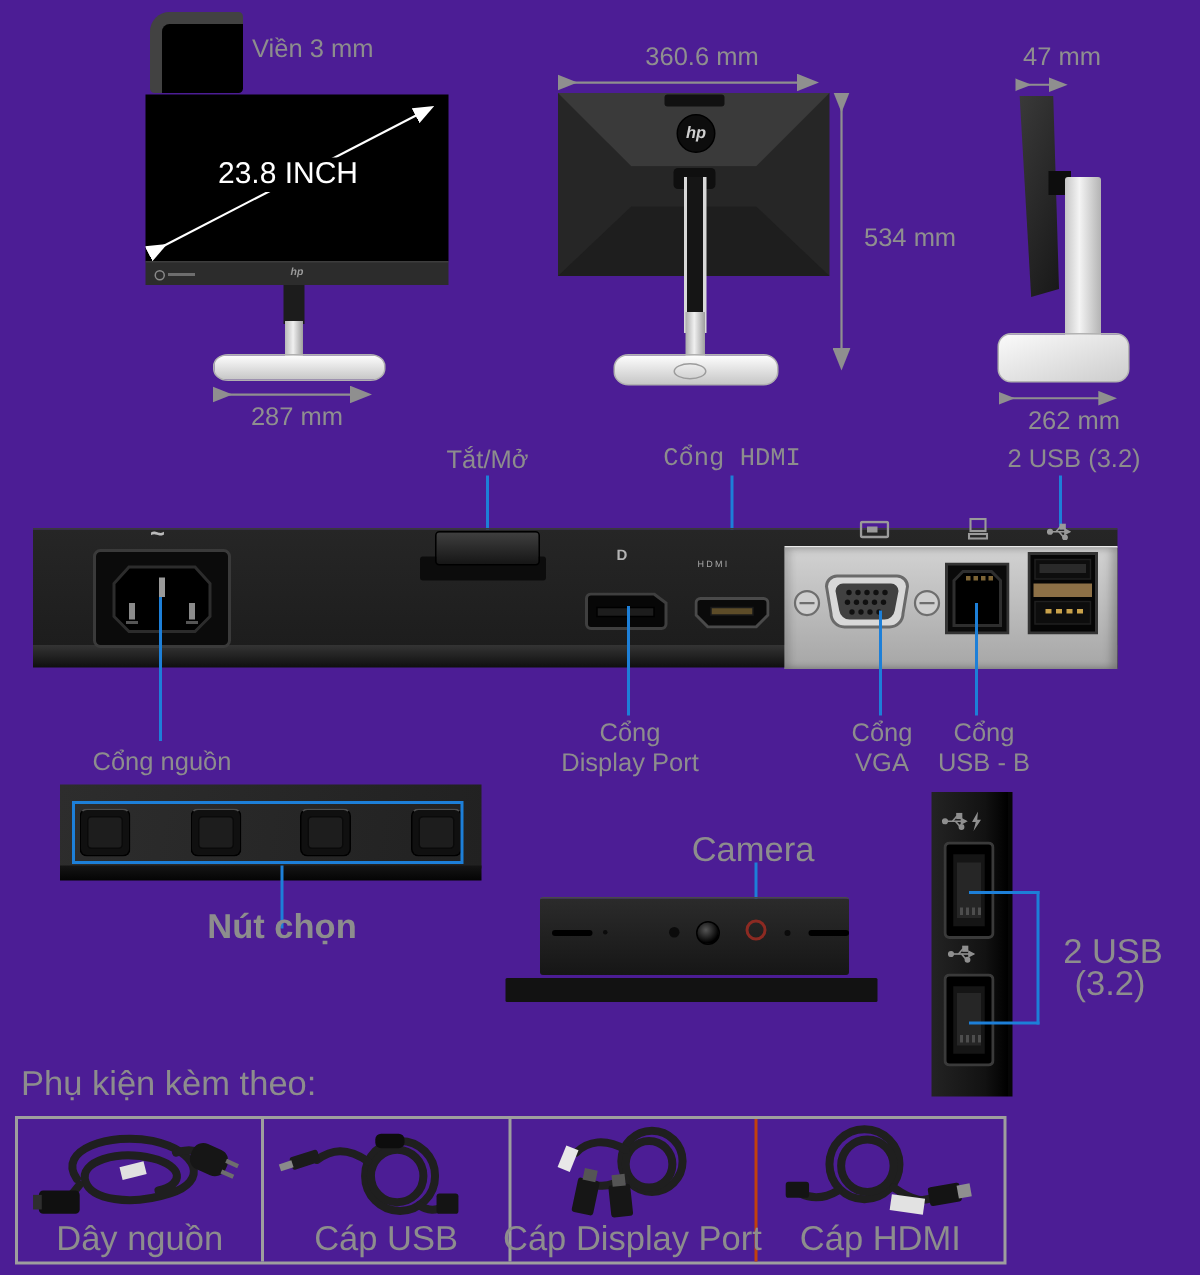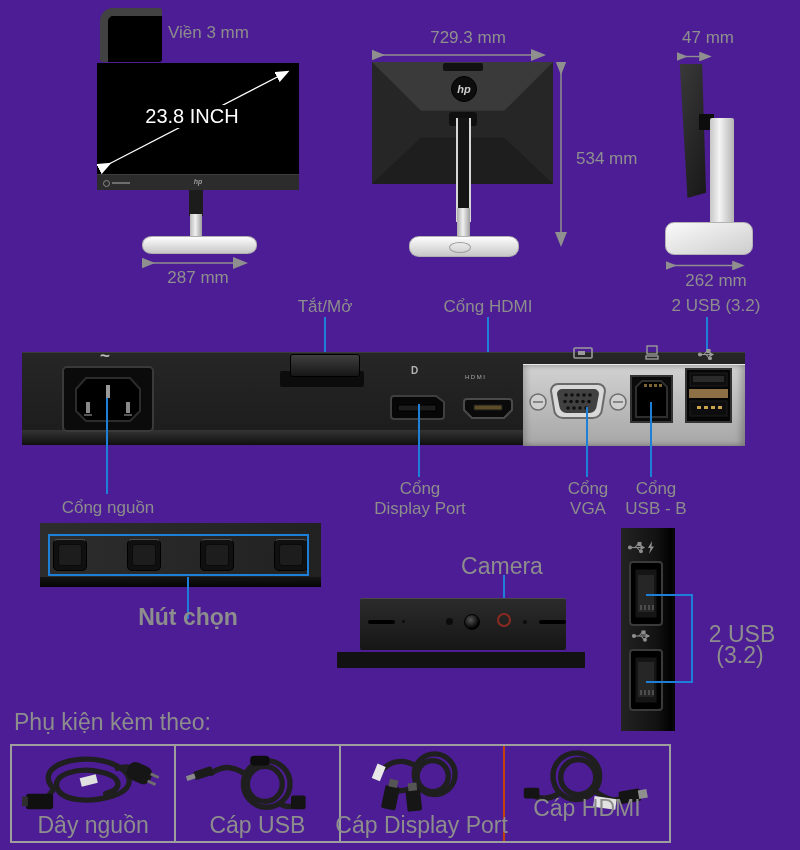--- a/index.html
+++ b/index.html
@@ -52,21 +52,21 @@
   <svg class="abs" style="left:142px;top:257px;" width="113" height="12" viewBox="0 0 113 12">
     <defs>
         <marker id="ag1" orient="auto" markerWidth="10" markerHeight="8" refX="8" refY="4">
           <path d="M0,0 L10,4 L0,8 z" fill="#8f8f8f"></path>
         </marker>
       </defs>
     <line x1="10" y1="6" x2="103" y2="6" stroke="#8f8f8f" stroke-width="1.5" marker-start="url(#ag1)" marker-end="url(#ag1)" transform="rotate(180 56.5 6) rotate(180 56.5 6)"></line>
   </svg>
   <div class="t tc dim" style="left:198px;top:268px;">287 mm</div>
 
-  <div class="t tc dim" style="left:468px;top:28px;">729.3 mm</div>
+  <div class="t tc dim" style="left:468px;top:28px;">360.6 mm</div>
   <svg class="abs" style="left:372px;top:49px;" width="181" height="12" viewBox="0 0 181 12">
     <defs>
         <marker id="ag2" orient="auto" markerWidth="10" markerHeight="8" refX="8" refY="4">
           <path d="M0,0 L10,4 L0,8 z" fill="#8f8f8f"></path>
         </marker>
       </defs>
     <line x1="10" y1="6" x2="171" y2="6" stroke="#8f8f8f" stroke-width="1.5" marker-start="url(#ag2)" marker-end="url(#ag2)" transform="rotate(180 90.5 6) rotate(180 90.5 6)"></line>
   </svg>
   <div class="abs" style="left:372px;top:62px;width:181px;height:122px;background:#262626;">
     <div class="abs" style="left:0;top:0;width:100%;height:100%;clip-path:polygon(0 0,100% 0,73% 40%,27% 40%);background:#3a3a3a;"></div>
@@ -116,21 +116,21 @@
         <marker id="ag5" orient="auto" markerWidth="9" markerHeight="7" refX="7" refY="3.5">
           <path d="M0,0 L9,3.5 L0,7 z" fill="#8f8f8f"></path>
         </marker>
       </defs>
     <line x1="8" y1="5.5" x2="76" y2="5.5" stroke="#8f8f8f" stroke-width="1.4" marker-start="url(#ag5)" marker-end="url(#ag5)" transform="rotate(180 42 5.5) rotate(180 42 5.5)"></line>
   </svg>
   <div class="t tc dim" style="left:716px;top:271px;">262 mm</div>
   <div class="t tc" style="left:716px;top:296px;">2 USB (3.2)</div>
 
   <div class="t tc" style="left:325px;top:297px;">Tắt/Mở</div>
-  <div class="t tc" style="left:488px;top:297px;">Cổng HDMI</div>
+  <div class="t tc" style="left:488px;top:297px;font-family:Liberation Mono, monospace;">Cổng HDMI</div>
   <div class="lead" style="left:324px;top:317px;height:52px;"></div>
   <div class="lead" style="left:487px;top:317px;height:84px;"></div>
   <div class="lead" style="left:706px;top:317px;height:89px;"></div>
 
   <div class="abs" style="left:22px;top:352px;width:723px;height:78px;background:linear-gradient(180deg,#262626,#1d1d1d);border-top:1px solid #3a3a3a;box-sizing:border-box;"></div>
   <div class="abs" style="left:22px;top:430px;width:723px;height:15px;background:linear-gradient(180deg,#343434,#0f0f0f);"></div>
 
   <div class="abs" style="left:100px;top:346px;color:#bbb;font-size:17px;font-weight:bold;">~</div>
 
   <svg class="abs" style="left:62px;top:366px;" width="92" height="66" viewBox="0 0 92 66">
@@ -400,17 +400,17 @@
           <path d="M84,46 C98,56 106,56 112,52"></path>
           <path d="M46,48 C36,54 28,54 20,50"></path>
         </g>
         <rect x="10" y="42" width="16" height="11" rx="2" fill="#141414"></rect>
         <g transform="rotate(-10 120 50)">
           <rect x="108" y="44" width="22" height="13" rx="2" fill="#141414"></rect>
           <rect x="128" y="46" width="9" height="9" fill="#8f8f8f"></rect>
         </g>
         <rect x="82" y="52" width="23" height="11" fill="#e2e2e2" transform="rotate(8 93 57)"></rect>
       </svg>
-      <div class="t tc big" style="left:50%;bottom:20px;top:auto;margin-top:24px;">Cáp HDMI</div>
+      <div class="t tc big" style="left:50%;bottom:3px;top:auto;margin-top:24px;">Cáp HDMI</div>
     </div>
   </div>
 
 </div>
 
 </body></html>

